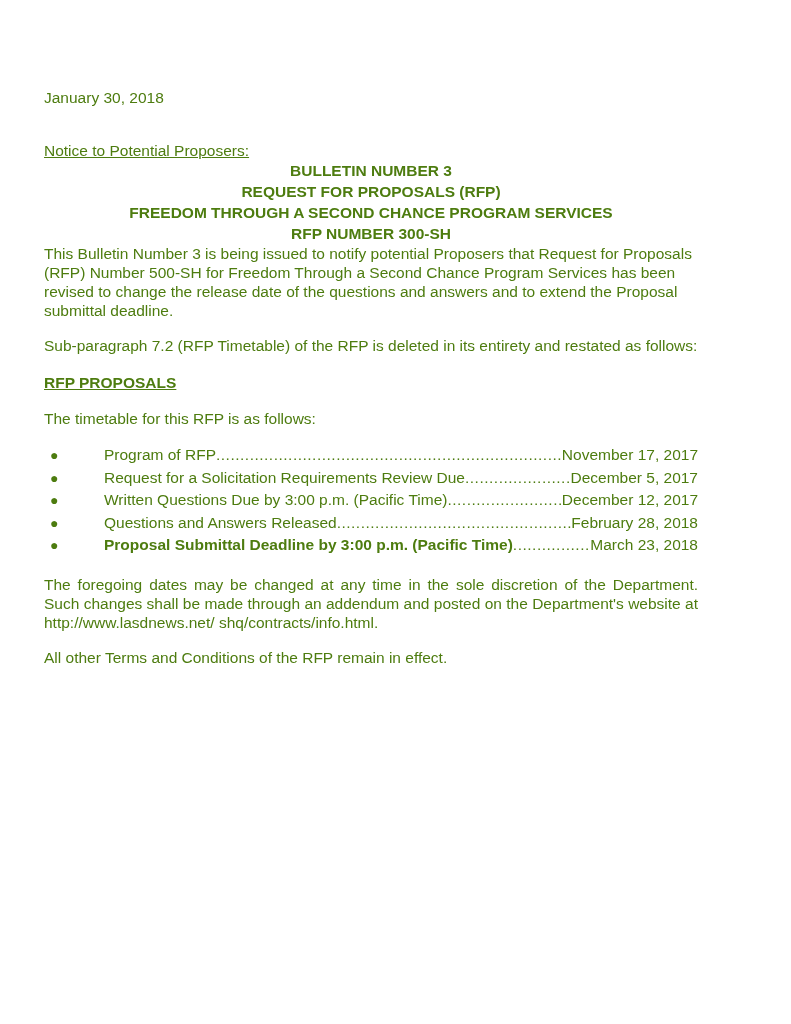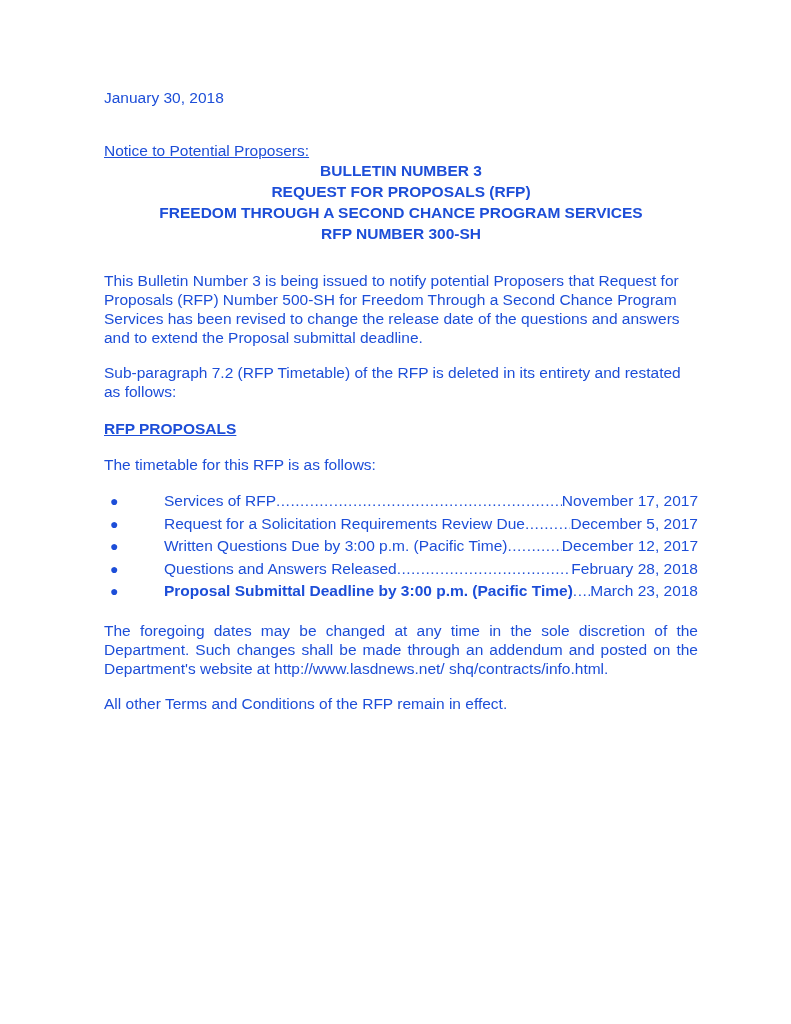--- a/index.html
+++ b/index.html
@@ -6,38 +6,37 @@
     margin: 0;
     padding: 0;
     background: #ffffff;
   }
   .page {
     position: relative;
     width: 791px;
     height: 1024px;
     box-sizing: border-box;
     background: #ffffff;
-    padding: 88px 93px 0 104px;
+    padding: 88px 93px 0 44px;
     font-family: "Liberation Sans", sans-serif;
     font-size: 15.5px;
     line-height: 19px;
-    color: #1d4ed8;
+    color: #4d7c0f;
     overflow: hidden;
   }
   .date-line {
     margin-bottom: 34px;
   }
   .salutation {
     text-decoration: underline;
   }
   .title-block {
     text-align: center;
     font-weight: bold;
     line-height: 21px;
-    margin-bottom: 27px;
   }
   .para {
     margin-bottom: 16px;
   }
   .justify {
     text-align: justify;
   }
   .section-heading {
     font-weight: bold;
     text-decoration: underline;
@@ -98,21 +97,21 @@
 
   <div class="para">Sub-paragraph 7.2 (RFP Timetable) of the RFP is deleted in its entirety and restated as follows:</div>
 
   <div class="section-heading">RFP PROPOSALS</div>
 
   <div class="timetable-intro">The timetable for this RFP is as follows:</div>
 
   <ul class="timetable">
     <li>
       <span class="bullet">●</span>
-      <span class="label">Services of RFP</span>
+      <span class="label">Program of RFP</span>
       <span class="dots">......................................................................................................................................................</span>
       <span class="date">November 17, 2017</span>
     </li>
     <li>
       <span class="bullet">●</span>
       <span class="label">Request for a Solicitation Requirements Review Due</span>
       <span class="dots">......................................................................................................................................................</span>
       <span class="date">December 5, 2017</span>
     </li>
     <li>

